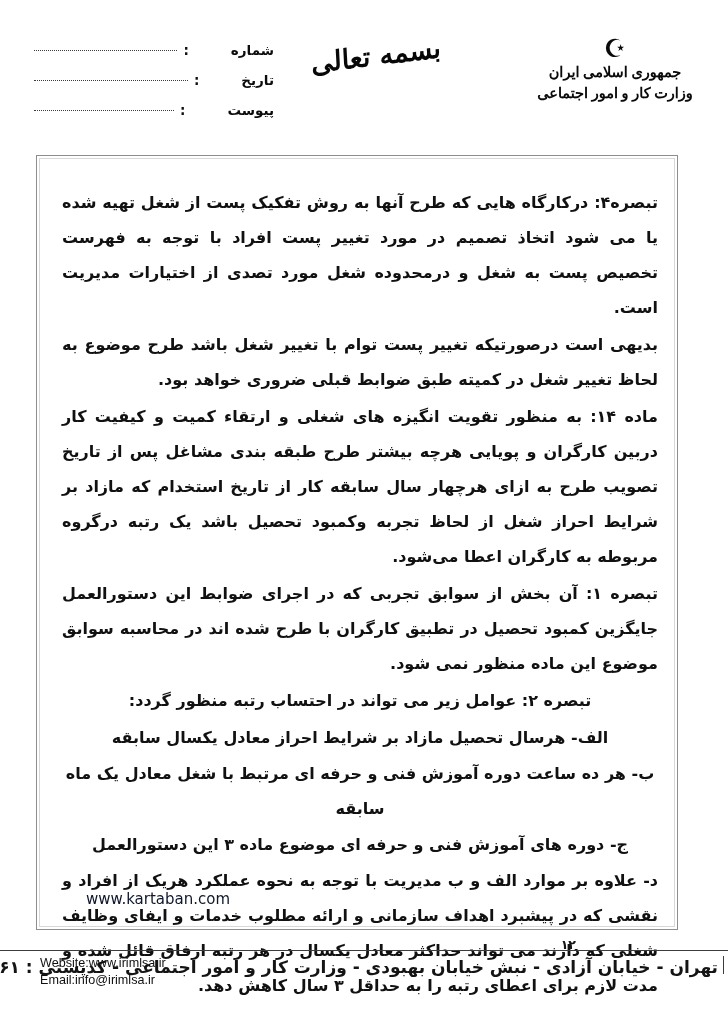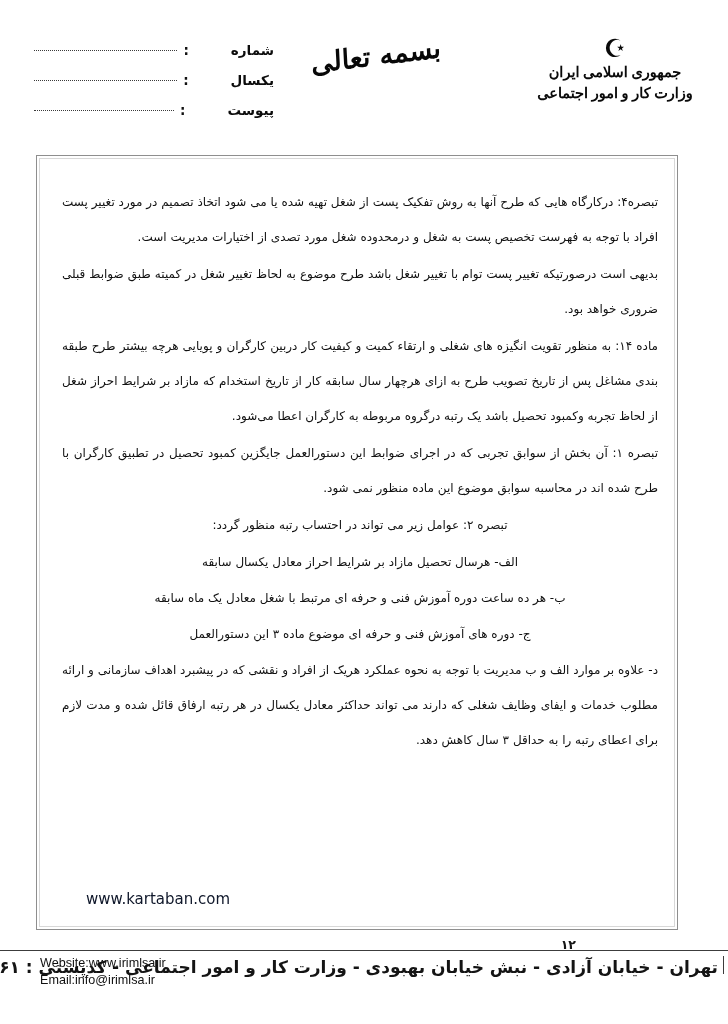--- a/index.html
+++ b/index.html
@@ -117,22 +117,22 @@
   .doc-body {
     position: absolute;
     top: 185px;
     left: 62px;
     width: 596px;
     direction: rtl;
     text-align: justify;
   }
   .para {
     font-family: "DejaVu Sans", "Liberation Sans", sans-serif;
-    font-size: 12px;
-    font-weight: normal;
+    font-size: 16px;
+    font-weight: bold;
     line-height: 35px;
     color: #111111;
     margin: 0 0 2px 0;
     text-align: justify;
     text-justify: inter-word;
     letter-spacing: -0.1px;
   }
   .para.item {
     text-align: center;
     margin-bottom: 1px;
@@ -218,21 +218,21 @@
 
 <div class="letterhead">
 
   <div class="lh-fields">
     <div class="lh-field">
       <span class="lh-label">شماره</span>
       <span class="lh-colon">:</span>
       <span class="lh-dots"></span>
     </div>
     <div class="lh-field">
-      <span class="lh-label">یکسال</span>
+      <span class="lh-label">تاریخ</span>
       <span class="lh-colon">:</span>
       <span class="lh-dots"></span>
     </div>
     <div class="lh-field">
       <span class="lh-label">پیوست</span>
       <span class="lh-colon">:</span>
       <span class="lh-dots"></span>
     </div>
   </div>
 

